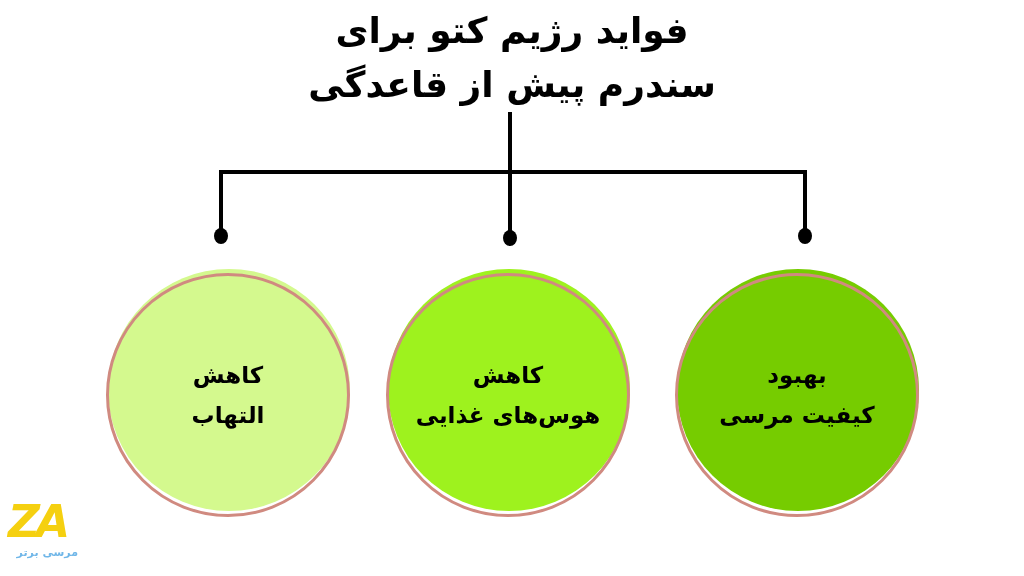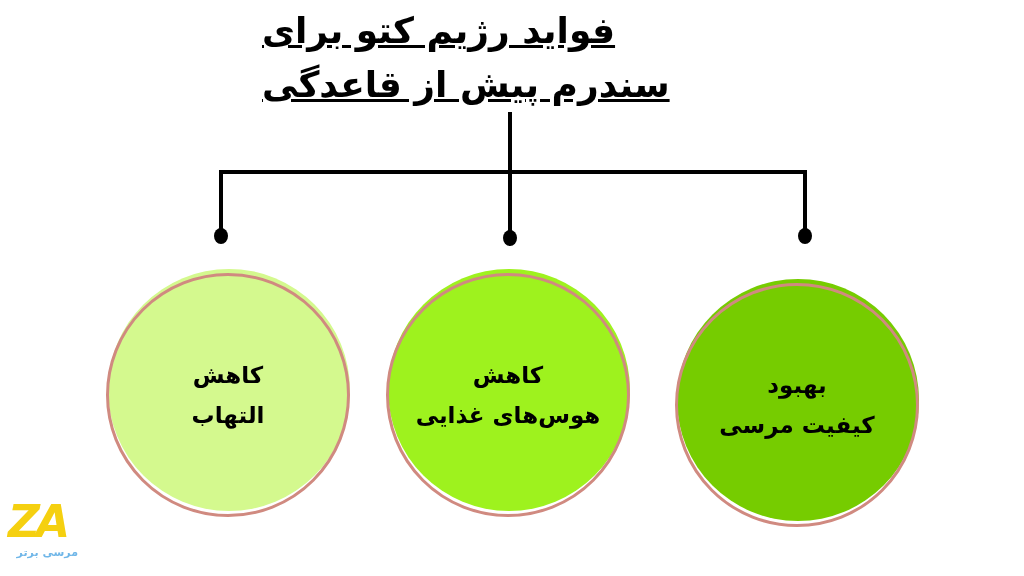--- a/index.html
+++ b/index.html
@@ -1,19 +1,19 @@
 <!DOCTYPE html>
 <html><head>
 <meta charset="utf-8">
 <style>
   html, body { margin:0; padding:0; }
   body { width:1024px; height:576px; background:#ffffff; position:relative; overflow:hidden;
          font-family:"DejaVu Sans", sans-serif; }
-  .title { position:absolute; left:262px; top:4px; width:500px; text-align:left; direction:rtl;
-           font-weight:bold; font-size:36px; line-height:54px; color:#000;text-decoration:underline; }
+  .title { position:absolute; left:262px; top:4px; width:500px; text-align:center; direction:rtl;
+           font-weight:bold; font-size:36px; line-height:54px; color:#000; }
   .line { position:absolute; background:#000; }
   .dot { position:absolute; width:14px; height:16px; border-radius:50%; background:#000; }
   .node { position:absolute; width:244px; height:244px; }
   .node .fill { position:absolute; left:2px; top:-4px; width:242px; height:242px; border-radius:50%; }
   .node .ring { position:absolute; left:0; top:0; width:238px; height:238px; border-radius:50%;
                 border:3px solid #d08a80; box-sizing:content-box; }
   .node .label { position:absolute; left:0; top:0; width:244px; height:244px; display:flex;
                  flex-direction:column; align-items:center; justify-content:center; direction:rtl;
                  font-weight:bold; font-size:23px; line-height:40px; color:#000; }
   .logo { position:absolute; left:8px; top:500px; width:70px; height:62px; }
@@ -48,21 +48,21 @@
 
 <div class="node" style="left:386px; top:273px;">
   <div class="fill" style="background:#9ef21e;"></div>
   <div class="ring"></div>
   <div class="label">
     <div>کاهش</div>
     <div>هوس‌های غذایی</div>
   </div>
 </div>
 
-<div class="node" style="left:675px; top:283px;">
+<div class="node" style="left:675px; top:273px;">
   <div class="fill" style="background:#76cc00;"></div>
   <div class="ring"></div>
   <div class="label">
     <div>بهبود</div>
     <div>کیفیت مرسی</div>
   </div>
 </div>
 
 <div class="logo">
   <div class="za">ZA</div>

